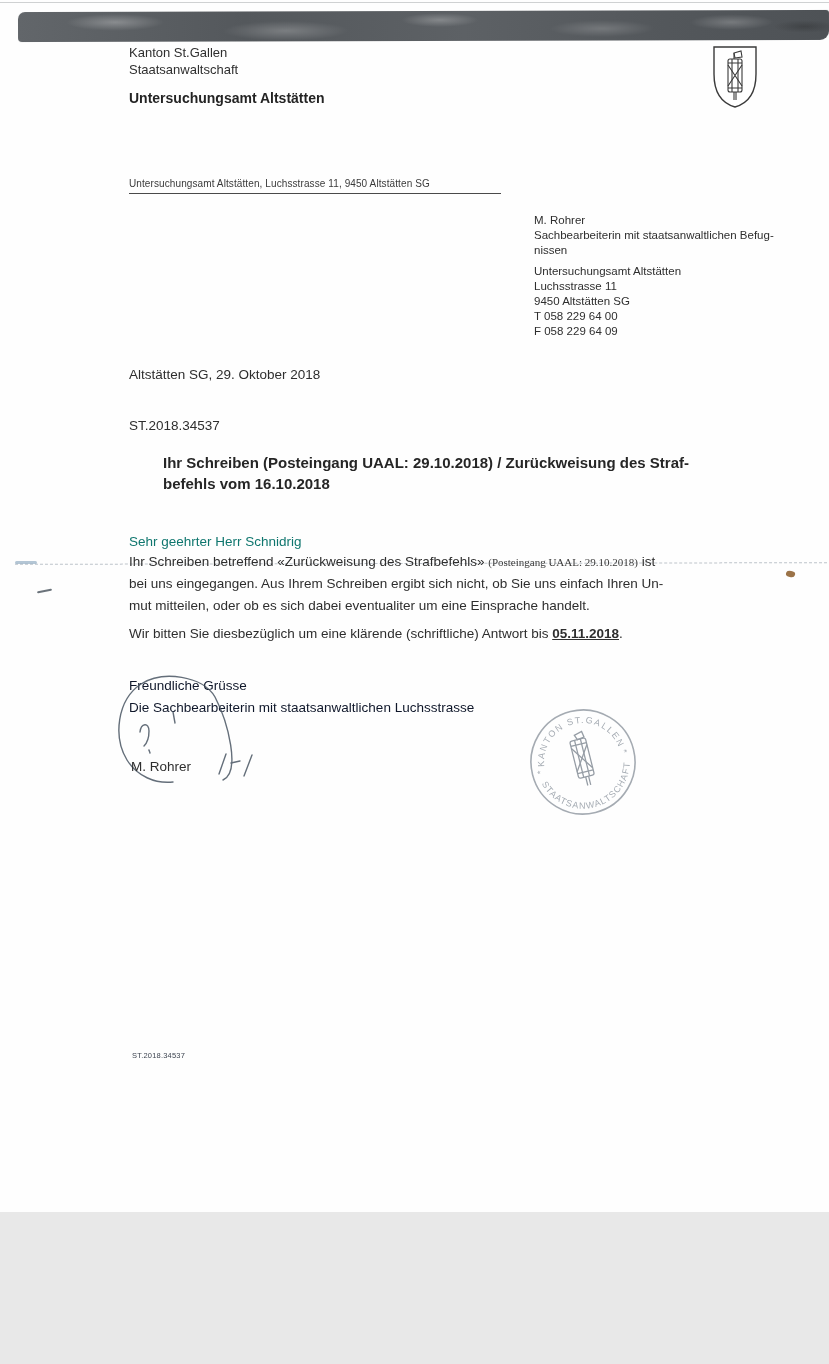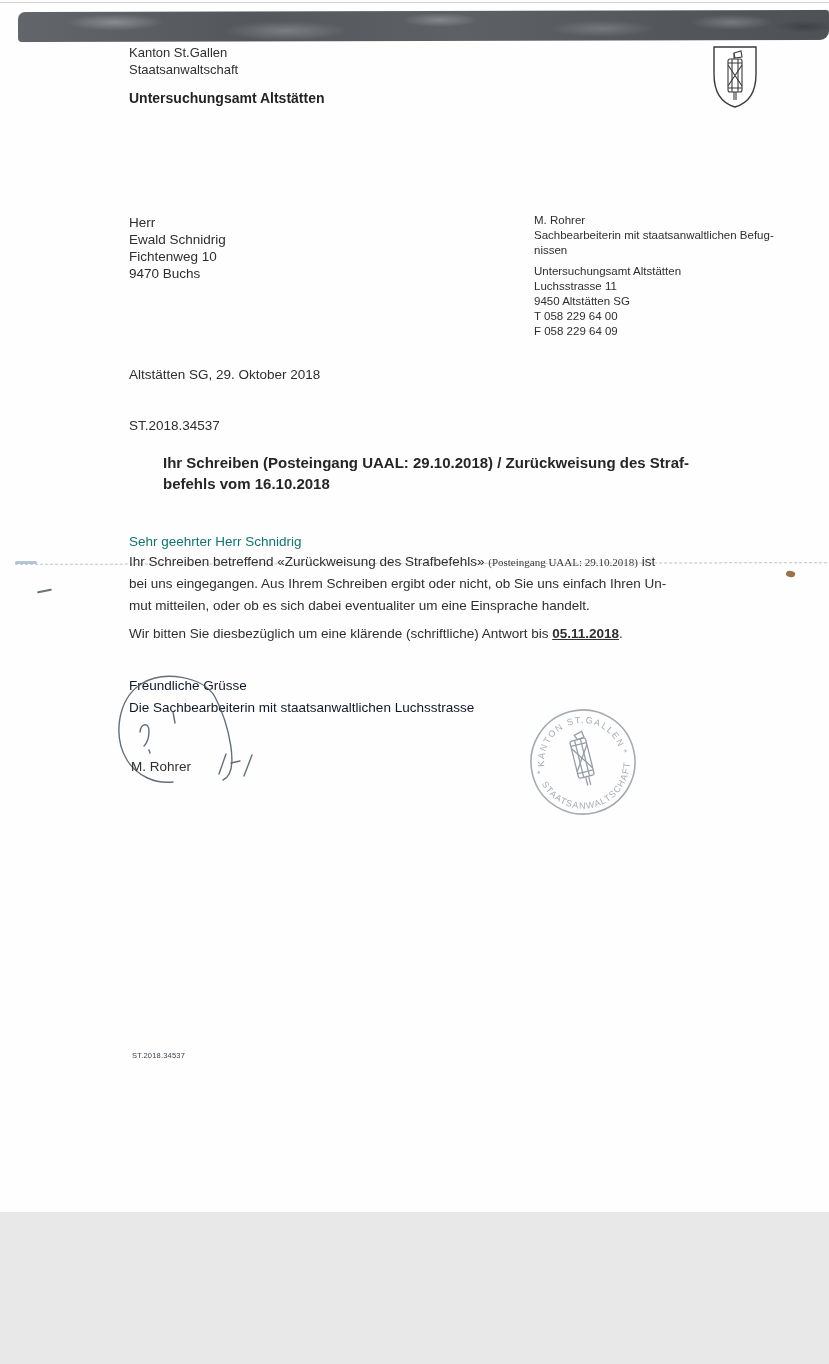--- a/index.html
+++ b/index.html
@@ -111,27 +111,22 @@
         <rect x="18" y="15" width="14" height="33" rx="2"></rect>
         <path d="M18 19 H32 M18 44 H32"></path>
         <path d="M18 21 L32 42 M32 21 L18 42"></path>
         <path d="M22 15 V48 M28 15 V48"></path>
 
         <path d="M24 48 V56 M26 48 V56"></path>
       </g>
     </svg>
   </div>
 
-
-  <div class="abs recipient">
-    <div>Herr</div>
-    <div>Ewald Schnidrig</div>
-    <div>Fichtenweg 10</div>
-    <div>9470 Buchs</div>
-  </div>
+  <div class="abs sender-line">Untersuchungsamt Altstätten, Luchsstrasse 11, 9450 Altstätten SG</div>
+
 
   <div class="abs contact">
     <div>M. Rohrer</div>
     <div>Sachbearbeiterin mit staatsanwaltlichen Befug-</div>
     <div>nissen</div>
     <div class="block-gap"></div>
     <div>Untersuchungsamt Altstätten</div>
     <div>Luchsstrasse 11</div>
     <div>9450 Altstätten SG</div>
     <div>T 058 229 64 00</div>
@@ -143,21 +138,21 @@
 
   <div class="abs subject">
     <div>Ihr Schreiben (Posteingang UAAL: 29.10.2018) / Zurückweisung des Straf-</div>
     <div>befehls vom 16.10.2018</div>
   </div>
 
   <div class="abs salutation">Sehr geehrter Herr Schnidrig</div>
 
   <div class="abs body-p1">
     <div><span>Ihr Schreiben betreffend «Zurückweisung des Strafbefehls» </span><span class="body-small">(Posteingang UAAL: 29.10.2018)</span><span> ist</span></div>
-    <div>bei uns eingegangen. Aus Ihrem Schreiben ergibt oder nicht, ob Sie uns einfach Ihren Un-</div>
+    <div>bei uns eingegangen. Aus Ihrem Schreiben ergibt sich nicht, ob Sie uns einfach Ihren Un-</div>
     <div>mut mitteilen, oder ob es sich dabei eventualiter um eine Einsprache handelt.</div>
   </div>
 
   <div class="abs body-p2">
     <span>Wir bitten Sie diesbezüglich um eine klärende (schriftliche) Antwort bis </span><span class="deadline">05.11.2018</span><span>.</span>
   </div>
 
   <div class="abs closing">
     <div>Freundliche Grüsse</div>
     <div>Die Sachbearbeiterin mit staatsanwaltlichen Luchsstrasse</div>

